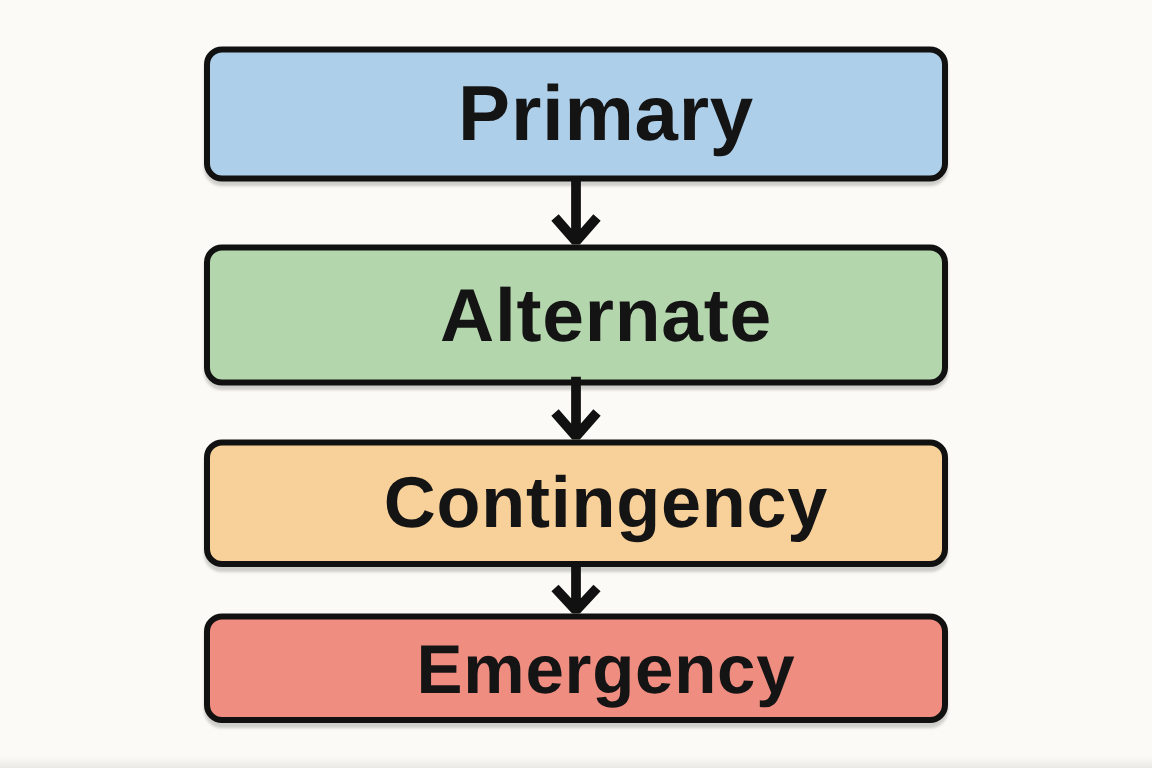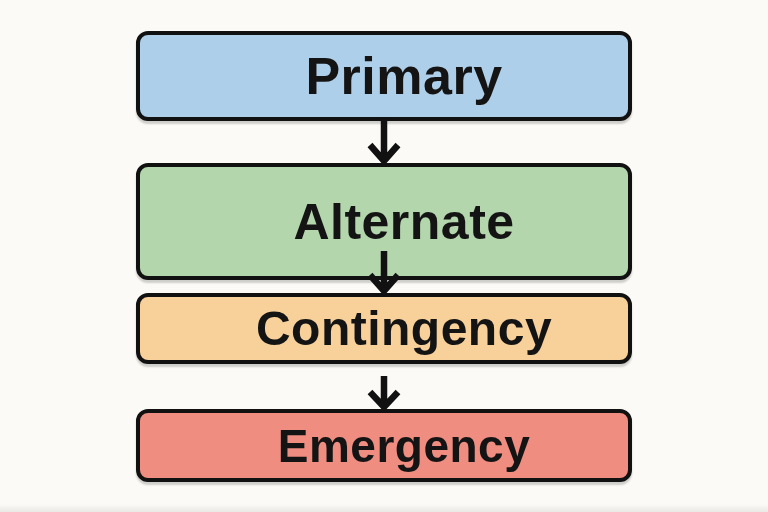--- a/index.html
+++ b/index.html
@@ -21,22 +21,22 @@
     box-sizing:border-box;
     border:4px solid var(--border);
     border-radius:12px;
     display:flex;align-items:center;justify-content:center;
     font-weight:700;color:var(--text);
     box-shadow:0 3px 2px rgba(0,0,0,0.18);
     letter-spacing:0.5px;
     padding-left:40px;
   }
   .node-primary    {top:31px; height:90px; font-size:52px;}
-  .node-alternate  {top:163px;height:117px; font-size:50px;}
-  .node-contingency{top:293px;height:71px; font-size:48px;}
+  .node-alternate  {top:163px;height:94px; font-size:50px;}
+  .node-contingency{top:293px;height:85px; font-size:48px;}
   .node-emergency  {top:409px;height:73px; font-size:46px;}
   .arrow{
     position:absolute;left:364px;width:40px;display:block;
   }
   .arrow-1{top:119px;height:44px;}
   .arrow-2{top:251px;height:42px;}
   .arrow-3{top:376px;height:33px;}
   .arrow svg{display:block;width:100%;height:100%;}
   .arrow path{
     stroke:var(--arrow);stroke-width:6.5;fill:none;

